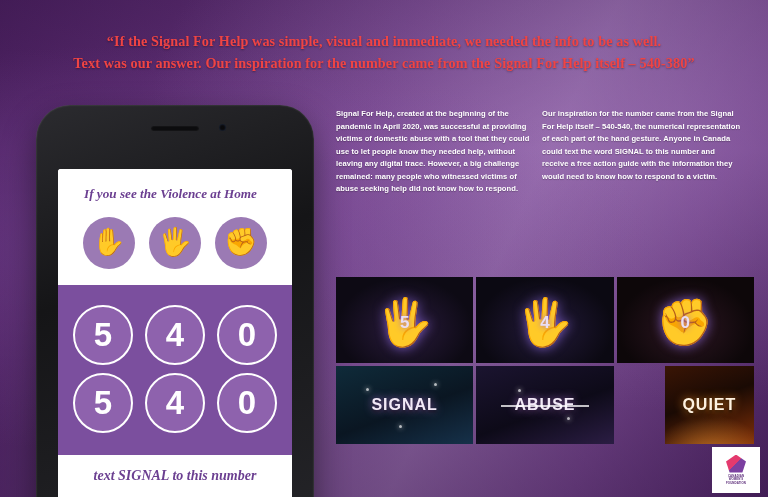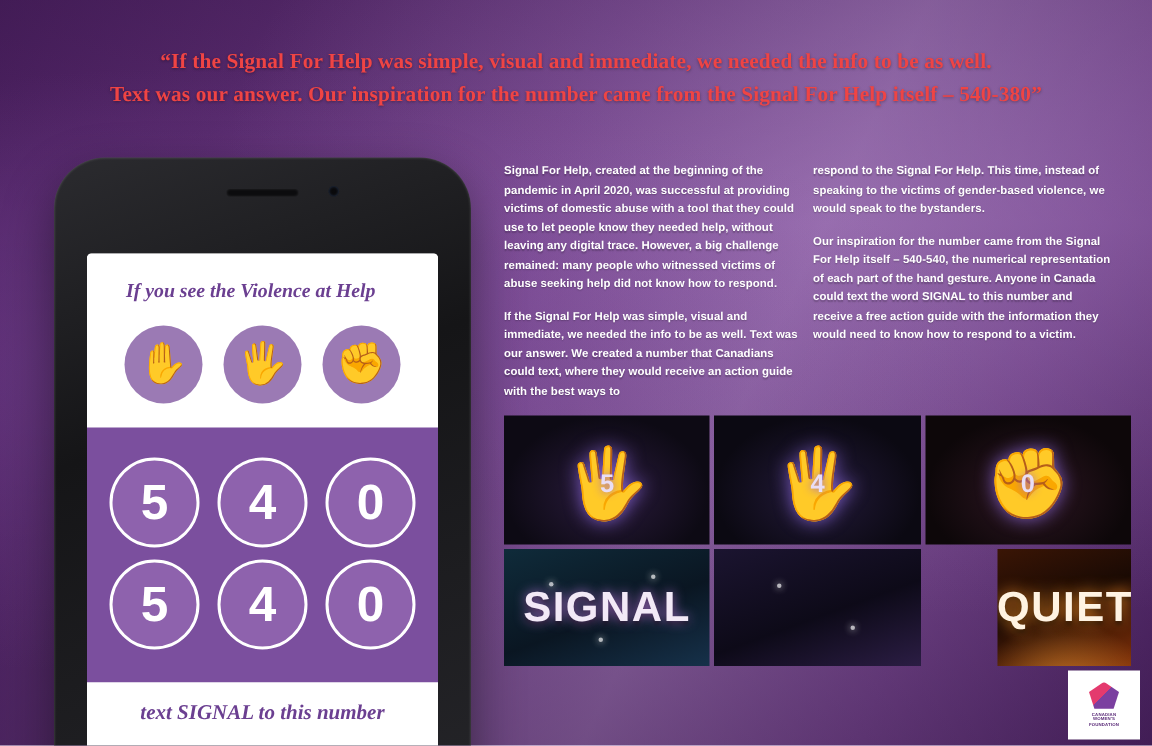--- a/index.html
+++ b/index.html
@@ -191,21 +191,21 @@
     background: #090a10;
   }
   .cell .label {
     position: absolute;
     left: 0; right: 0;
     top: 50%;
     transform: translateY(-50%);
     text-align: center;
     font-family: "Liberation Sans", sans-serif;
     font-weight: bold;
-    font-size: 28px;
+    font-size: 16px;
     letter-spacing: 1px;
     color: #f2e9f7;
     text-shadow: 0 0 8px rgba(180,120,220,0.9), 0 2px 3px rgba(0,0,0,0.8);
   }
   .cell .label.strike::after {
     content: "";
     position: absolute;
     left: 18%; right: 18%;
     top: 52%;
     height: 2px;
@@ -293,21 +293,21 @@
 
 <div class="phone">
   <div class="phone-notch-row">
     <div class="phone-speaker"></div>
     <div class="phone-cam"></div>
   </div>
 
   <div class="phone-screen">
     <div class="scr-top">
       <div class="scr-head">
-        <div>If you see the Violence at Help</div>
+        <div>If you see the Violence at Home</div>
       </div>
       <div class="hands-row">
         <div class="hand-circle">✋</div>
         <div class="hand-circle">🖐</div>
         <div class="hand-circle">✊</div>
       </div>
     </div>
 
     <div class="scr-mid">
       <div class="num-row">
@@ -325,24 +325,22 @@
     <div class="scr-bottom">
       <div class="cta">text SIGNAL to this number</div>
 
     </div>
   </div>
 </div>
 
 <div class="copy">
   <div class="copy-col">
     <p>Signal For Help, created at the beginning of the pandemic in April 2020, was successful at providing victims of domestic abuse with a tool that they could use to let people know they needed help, without leaving any digital trace. However, a big challenge remained: many people who witnessed victims of abuse seeking help did not know how to respond.</p>
-    <p>If the Signal For Help was simple, visual and immediate, we needed the info to be as well. Text was our answer. We created a number that Canadians could text, where they would receive an action guide with the best ways to</p>
   </div>
   <div class="copy-col">
-    <p>respond to the Signal For Help. This time, instead of speaking to the victims of gender-based violence, we would speak to the bystanders.</p>
     <p>Our inspiration for the number came from the Signal For Help itself – 540-540, the numerical representation of each part of the hand gesture. Anyone in Canada could text the word SIGNAL to this number and receive a free action guide with the information they would need to know how to respond to a victim.</p>
   </div>
 </div>
 
 <div class="grid">
   <div class="cell hand-cell-1">
     <div class="hand-glyph">🖐</div>
     <div class="hand-num">5</div>
   </div>
   <div class="cell hand-cell-2">
@@ -356,20 +354,21 @@
 
   <div class="cell v-signal">
     <div class="sparkle" style="left:22%; top:28%"></div>
     <div class="sparkle" style="left:71%; top:22%"></div>
     <div class="sparkle" style="left:46%; top:76%"></div>
     <div class="label">SIGNAL</div>
   </div>
   <div class="cell v-abuse">
     <div class="sparkle" style="left:30%; top:30%"></div>
     <div class="sparkle" style="left:66%; top:66%"></div>
+    <div class="label strike">ABUSE</div>
   </div>
   <div class="cell v-quiet">
     <div class="flare"></div>
     <div class="label">QUIET</div>
   </div>
 </div>
 
 <div class="logo">
   <div class="logo-mark"></div>
   <div class="logo-text">

